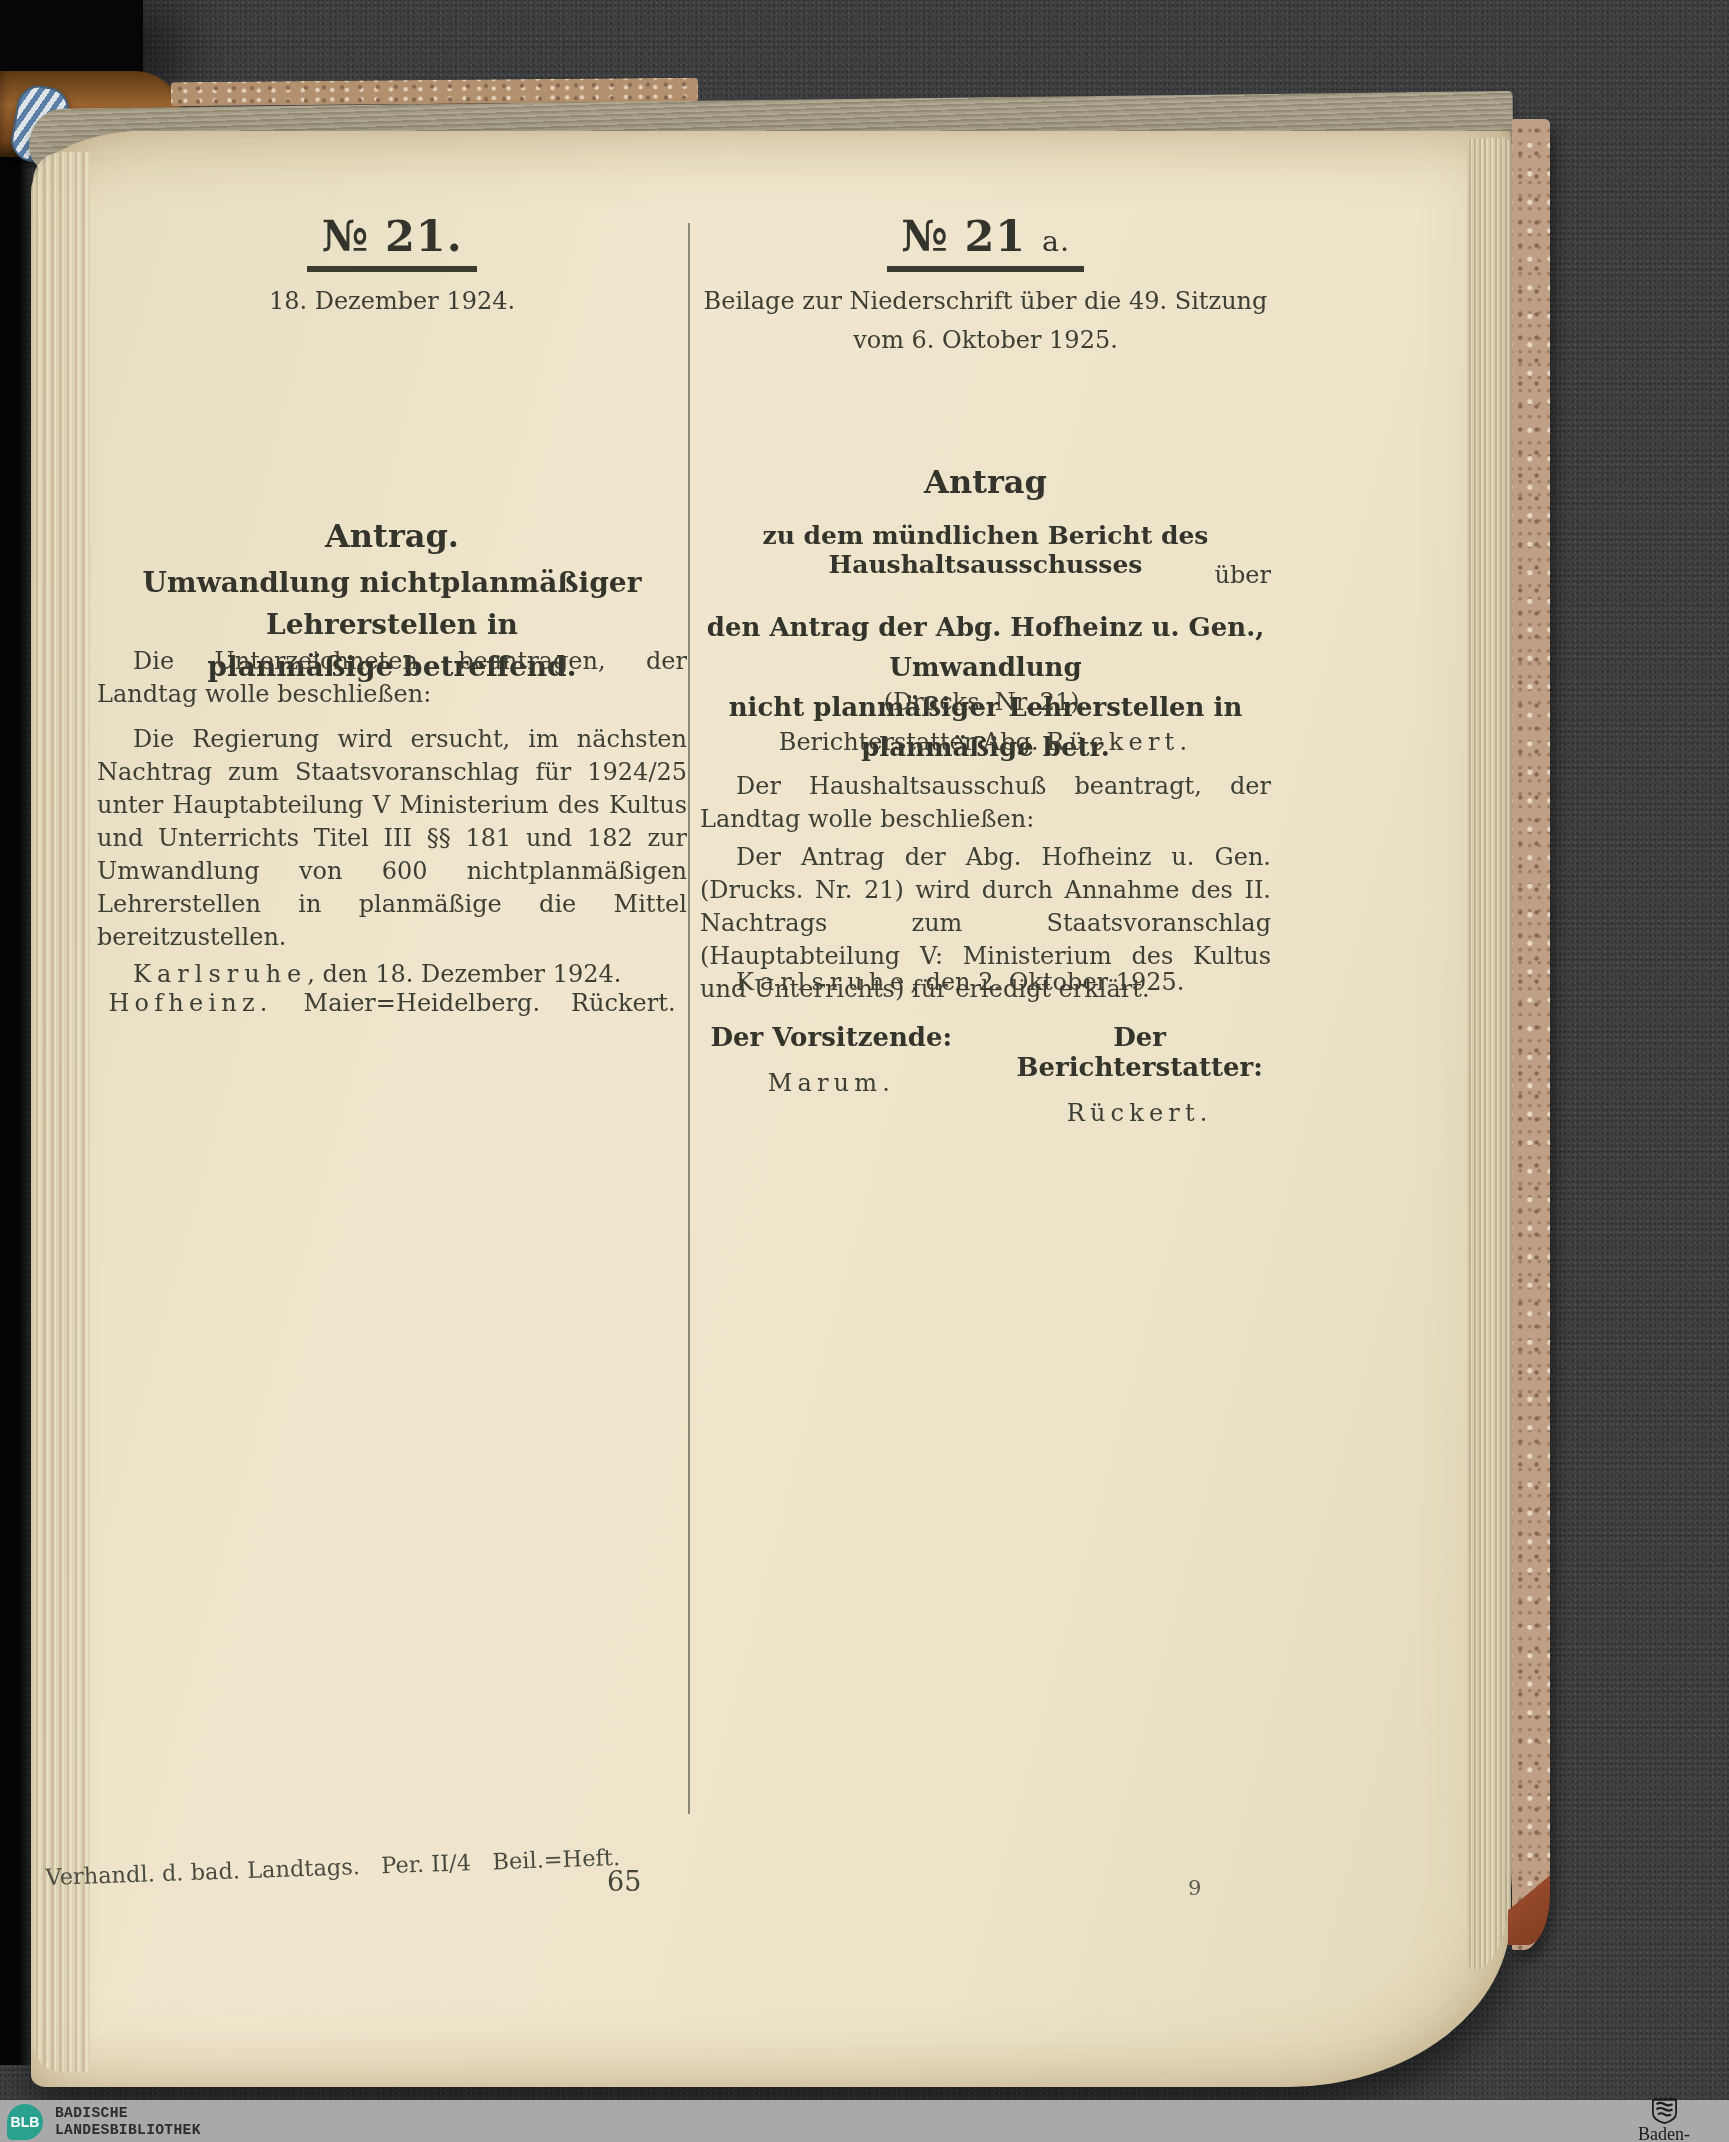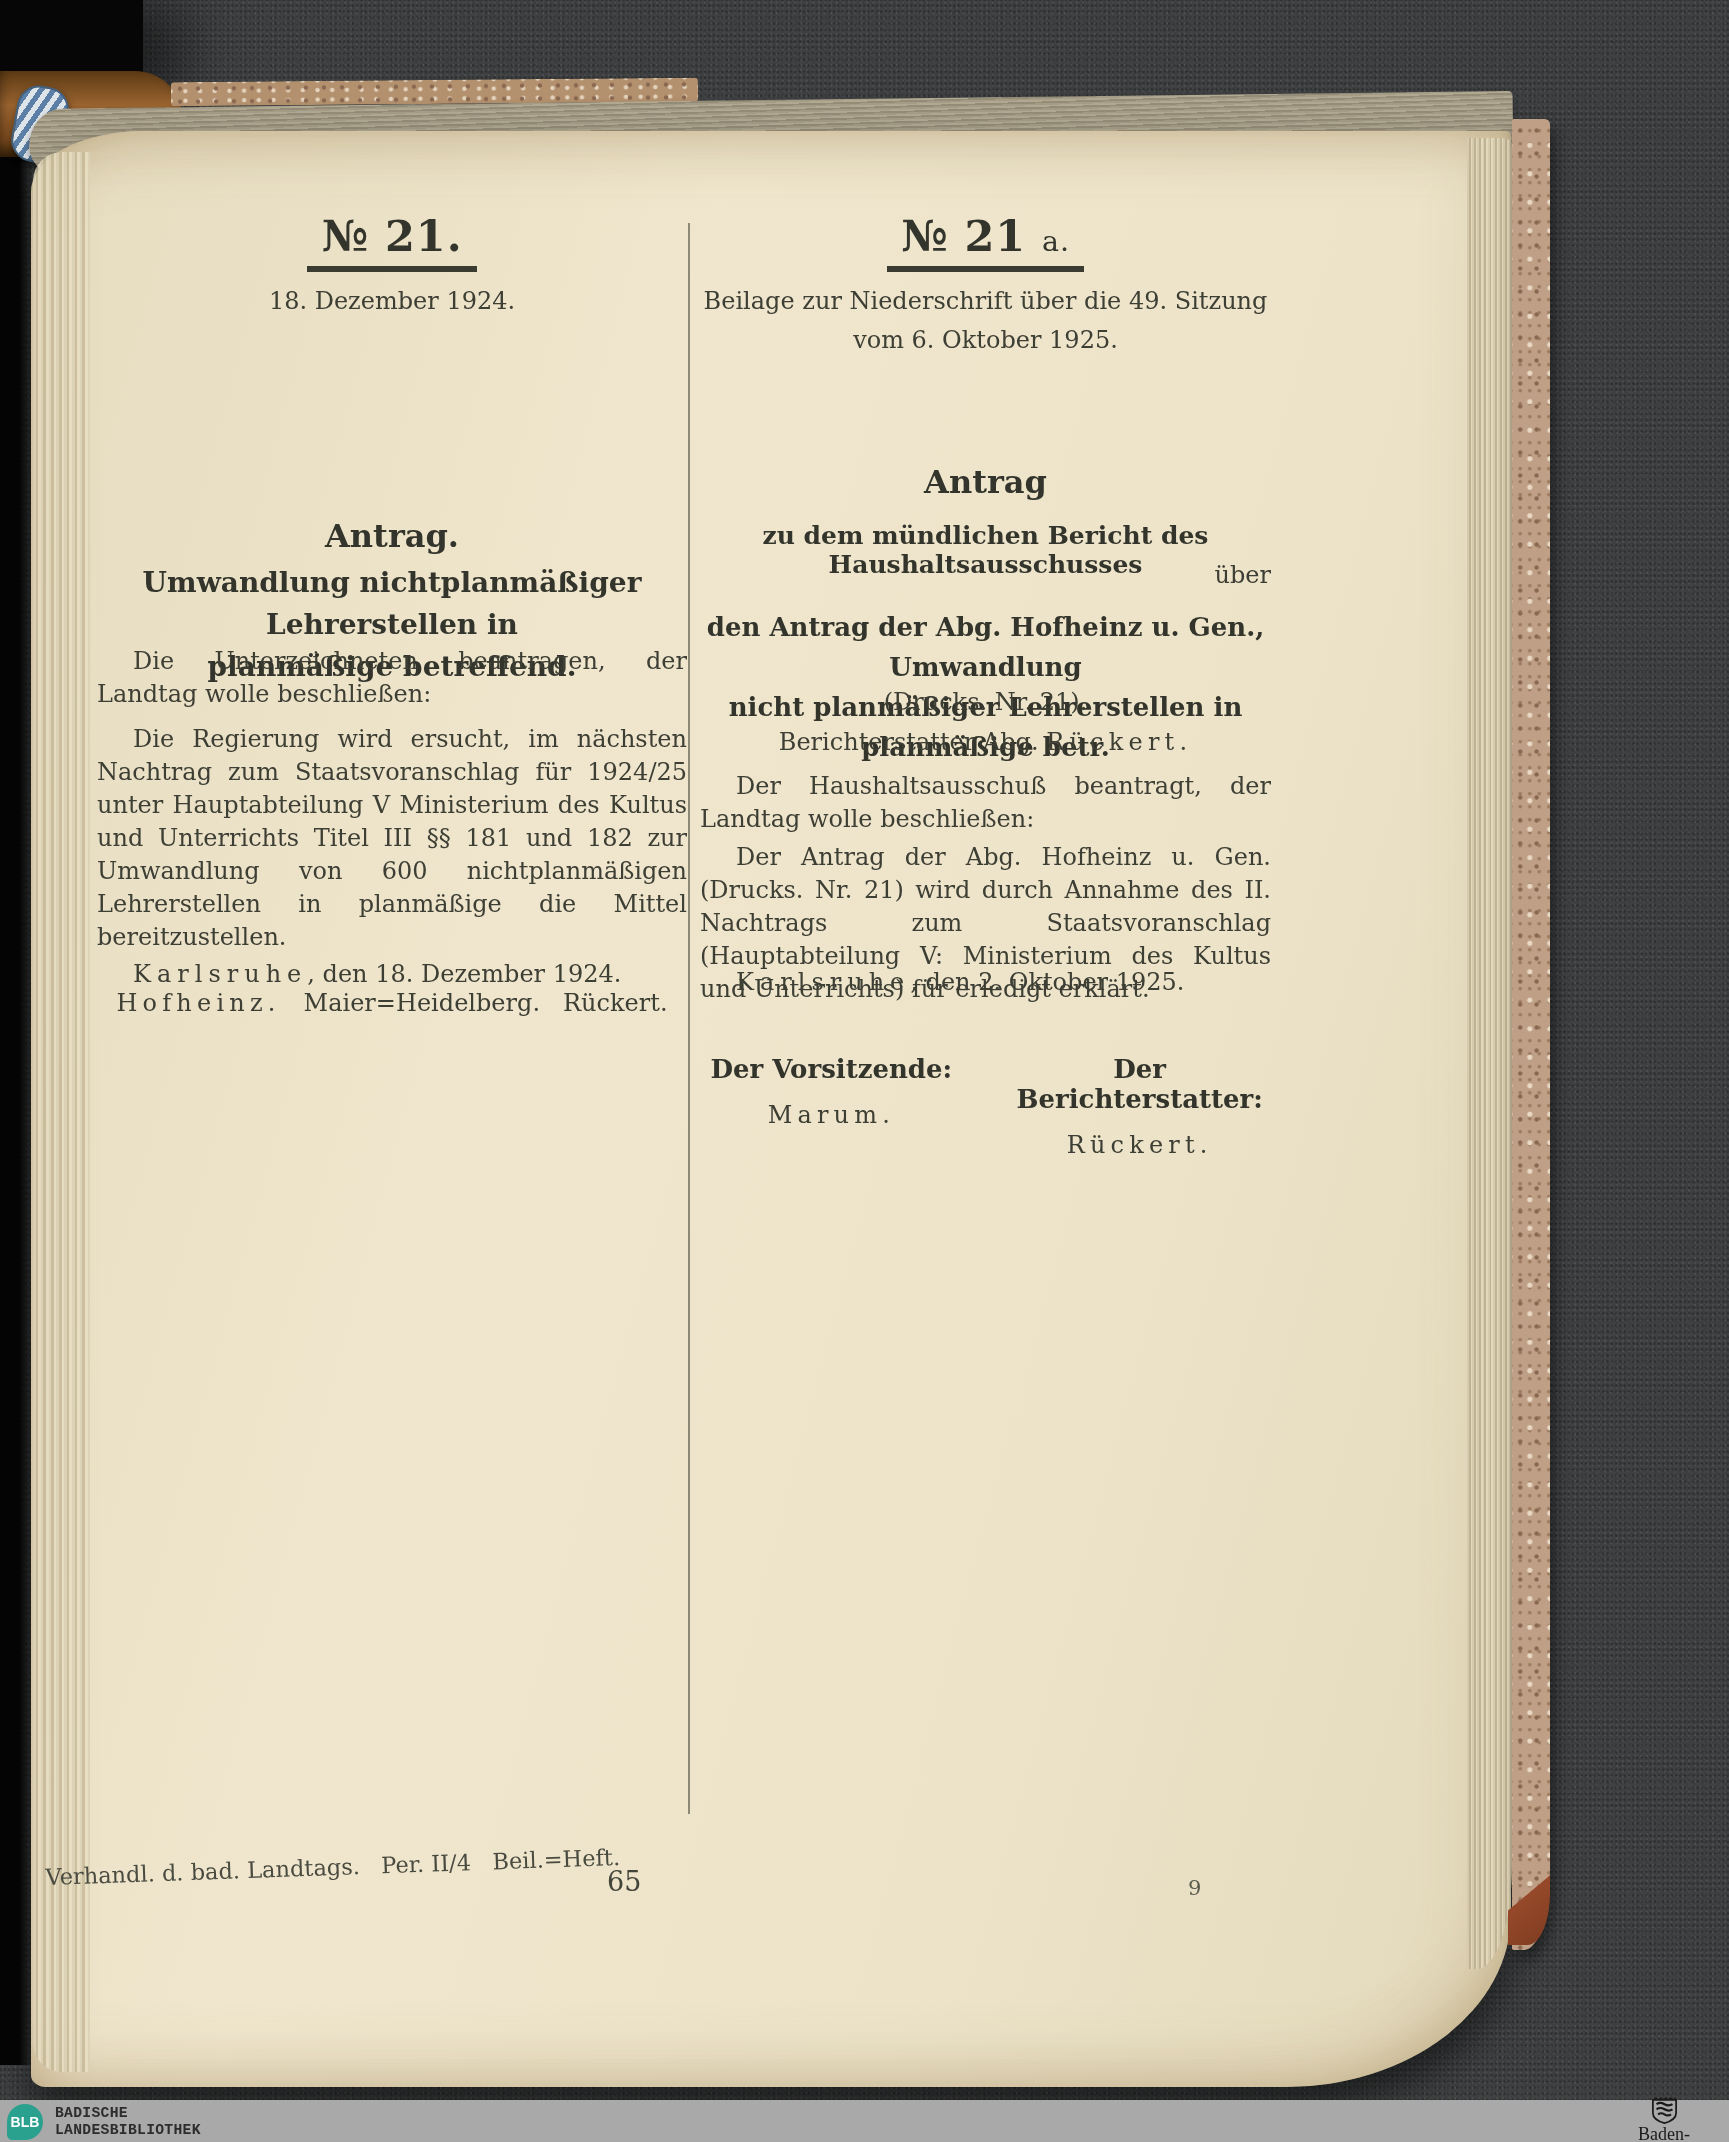--- a/index.html
+++ b/index.html
@@ -81,21 +81,21 @@
   .num-wrap{font-size:43px;font-weight:bold;letter-spacing:0.9px;color:#33342b;}
   .num-rule{display:inline-block;border-bottom:6px solid #3a3b31;padding:0 14px 7px;line-height:1.05;}
   .num-suffix{font-size:28.5px;font-weight:normal;}
   .ref{font-size:24px;line-height:39px;}
   .h-antrag{font-size:32px;font-weight:bold;color:#33342b;}
   .subject{font-size:28px;line-height:42px;font-weight:bold;color:#33342b;}
   .subhead{font-size:25px;font-weight:bold;color:#33342b;}
   .para{font-size:24px;line-height:33px;text-align:justify;text-indent:36px;}
   .dateline{font-size:24px;padding-left:36px;}
   .spaced{letter-spacing:6px;}
-  .sig-row{display:flex;justify-content:center;gap:23px;font-size:24px;}
+  .sig-row{display:flex;justify-content:center;gap:31px;font-size:24px;}
   .sig-spaced{letter-spacing:5.2px;}
   .docket{font-size:24px;}
   .rapporteur{font-size:24px;}
   .officials{display:flex;justify-content:space-between;}
   .official{width:46%;text-align:center;}
   .official .label{font-size:26px;font-weight:bold;color:#33342b;}
   .official .name{font-size:24px;letter-spacing:5.2px;margin-top:17.3px;}
   .footer-imprint{position:absolute;left:45px;top:1864px;font-size:22.5px;color:#4a4b40;
     transform:rotate(-2deg);transform-origin:left top;white-space:pre;}
   .footer-pagenum{position:absolute;left:607px;top:1866px;font-size:27px;color:#44453a;}
@@ -174,21 +174,21 @@
   <div class="blk center docket" style="top:477px;">(Drucks. Nr. 21).</div>
   <div class="blk center rapporteur" style="top:517px;">
     <span>Berichterstatter Abg.</span>
     <span class="sig-spaced">Rückert.</span>
   </div>
   <div class="blk para" style="top:559px;">Der Haushaltsausschuß beantragt, der Landtag wolle beschließen:</div>
   <div class="blk para" style="top:630px;">Der Antrag der Abg. Hofheinz u. Gen. (Drucks. Nr. 21) wird durch Annahme des II. Nachtrags zum Staatsvoranschlag (Hauptabteilung V: Ministerium des Kultus und Unterrichts) für erledigt erklärt.</div>
   <div class="blk dateline" style="top:757px;">
     <span class="spaced">Karlsruhe</span><span>, den 2. Oktober 1925.</span>
   </div>
-  <div class="blk officials" style="top:811px;margin-top:32px;">
+  <div class="blk officials" style="top:811px;">
     <div class="official">
       <div class="label">Der Vorsitzende:</div>
       <div class="name">Marum.</div>
     </div>
     <div class="official">
       <div class="label">Der Berichterstatter:</div>
       <div class="name">Rückert.</div>
     </div>
   </div>
 </div>

